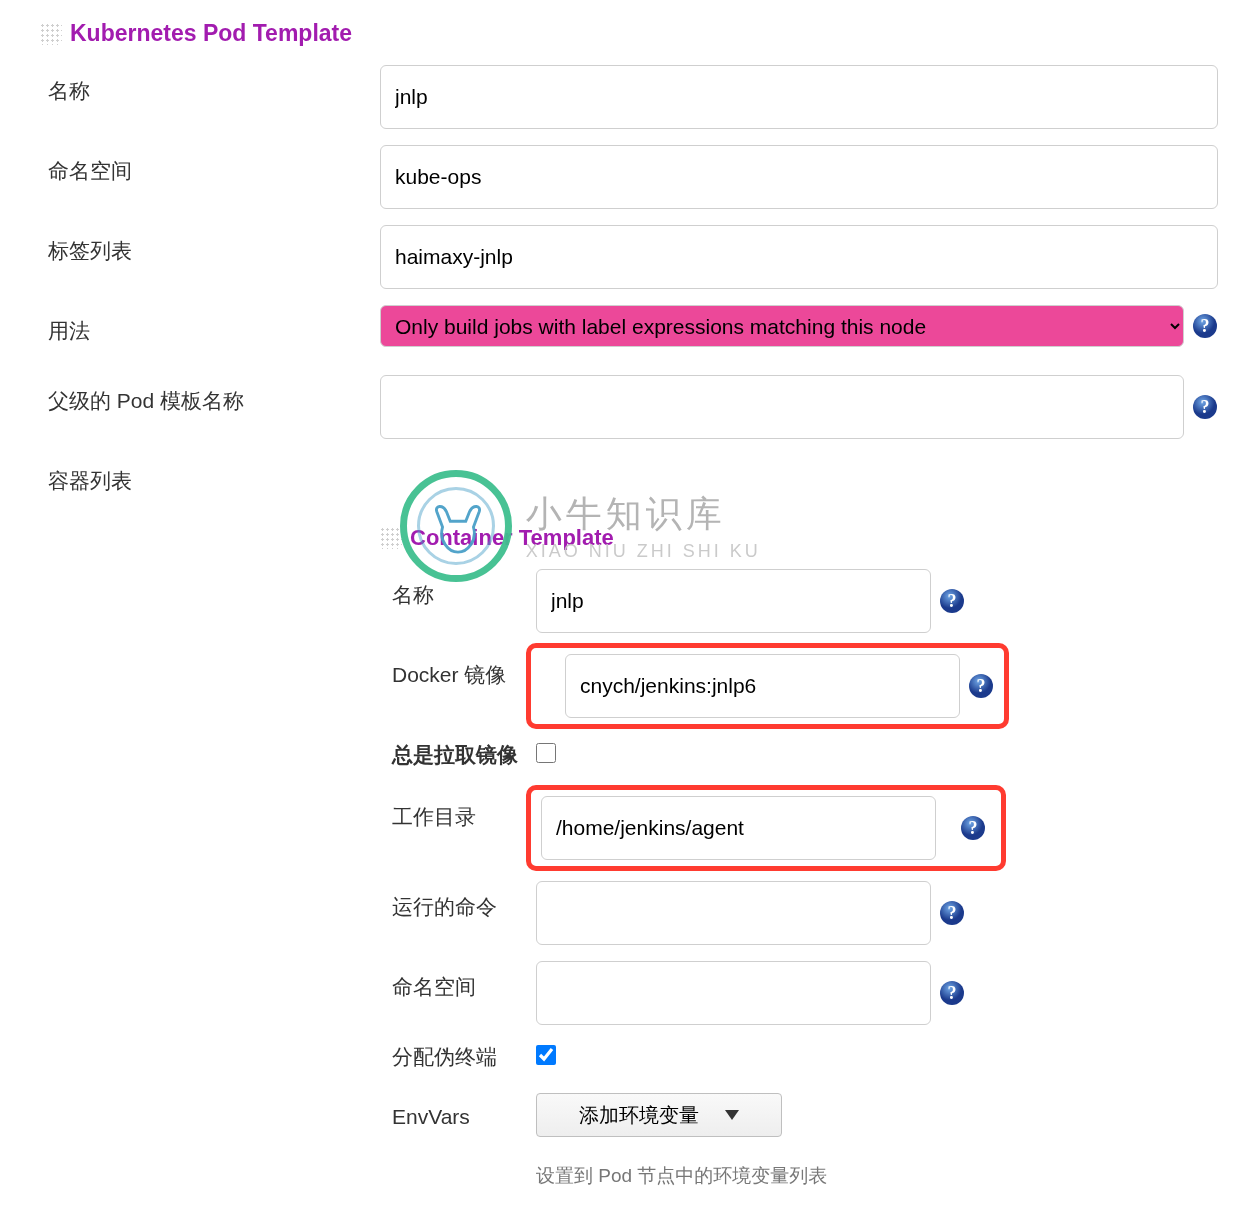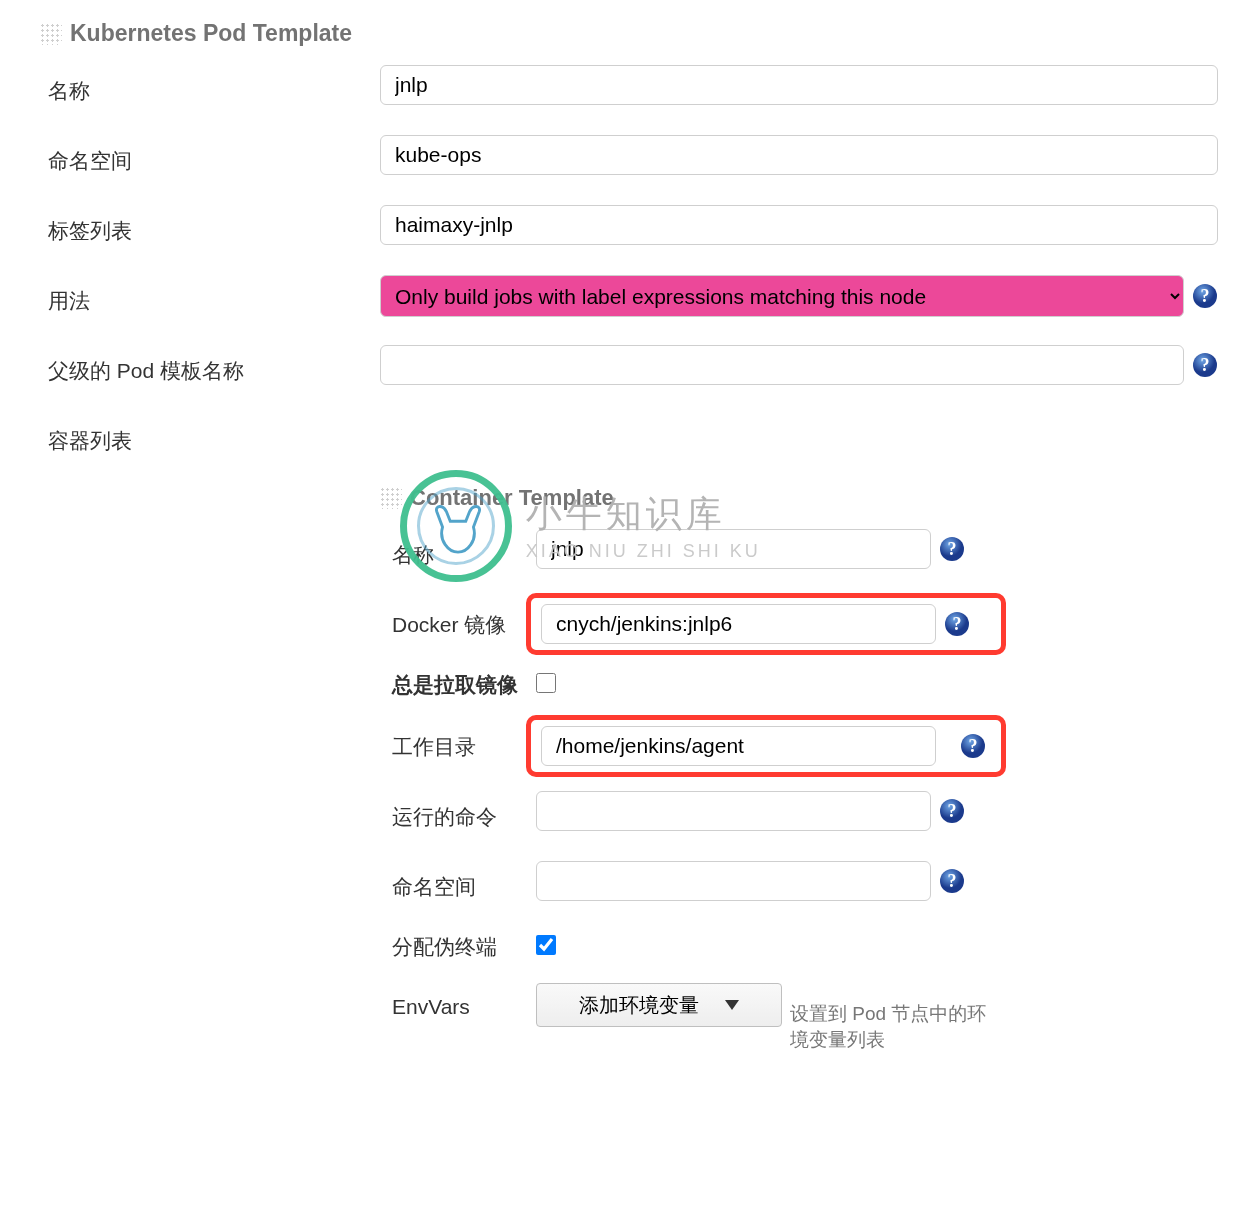--- a/index.html
+++ b/index.html
@@ -26,21 +26,21 @@
   }
 
   .section-header {
     display: flex;
     align-items: center;
     margin-bottom: 18px;
   }
   .section-header h2 {
     font-size: 23px;
     font-weight: 700;
-    color: #737373;
+    color: #a21caf;
   }
 
   .form-row {
     display: flex;
     align-items: flex-start;
     margin-bottom: 16px;
     min-height: 54px;
   }
   .form-row .lbl {
     width: 340px;
@@ -51,21 +51,21 @@
   }
   .form-row .ctrl {
     flex: 1;
     display: flex;
     align-items: center;
     gap: 8px;
   }
 
   input[type="text"] {
     width: 100%;
-    height: 40px;
+    height: 64px;
     padding: 6px 14px;
     font-size: 21px;
     border: 1px solid #cfcfcf;
     border-radius: 6px;
     background: #fff;
     outline: none;
   }
   select {
     width: 100%;
     height: 42px;
@@ -266,21 +266,21 @@
             <text x="13" y="19" text-anchor="middle" fill="#fff" font-size="18" font-family="Georgia" font-weight="bold">?</text>
           </svg>
       </span>
     </div>
   </div>
 
   <div class="form-row">
     <div class="lbl">Docker 镜像</div>
     <div class="ctrl">
       <div class="highlight-red" style="flex:1;display:flex;align-items:center;gap:8px;">
-        <input type="text" style="width: 395px;" value="cnych/jenkins:jnlp6">
+        <input type="text" style="width: 395px; margin-left: 24px;" value="cnych/jenkins:jnlp6">
         <span class="help-icon" style="position:relative;">
           <svg viewBox="0 0 26 26">
               <circle cx="13" cy="13" r="12" fill="url(#g1)"></circle>
               <text x="13" y="19" text-anchor="middle" fill="#fff" font-size="18" font-family="Georgia" font-weight="bold">?</text>
             </svg>
         </span>
       </div>
     </div>
   </div>
 
@@ -335,21 +335,21 @@
 
   <div class="form-row" style="min-height:36px;">
     <div class="lbl" style="padding-top:2px;">分配伪终端</div>
     <div class="ctrl chk">
       <input type="checkbox" checked="" style="">
     </div>
   </div>
 
   <div class="form-row">
     <div class="lbl">EnvVars</div>
-    <div class="ctrl" style="flex-direction:row;align-items:flex-start;">
+    <div class="ctrl" style="flex-direction:column;align-items:flex-start;">
       <button class="btn-add">
         <span>添加环境变量</span>
         <span class="caret"></span>
       </button>
       <div class="hint-text">设置到 Pod 节点中的环境变量列表</div>
     </div>
   </div>
 
 </div>
 

